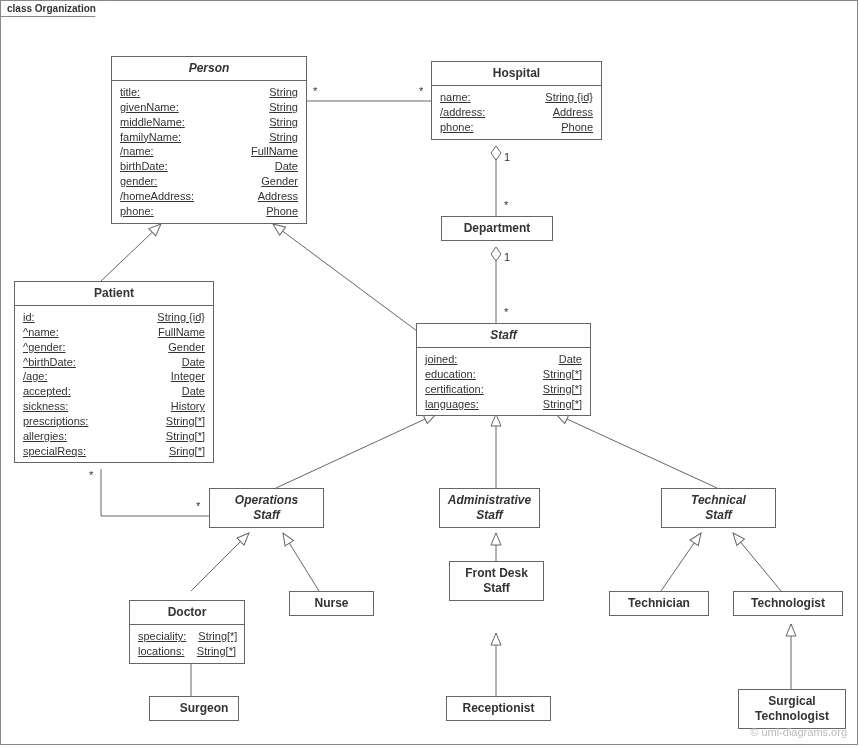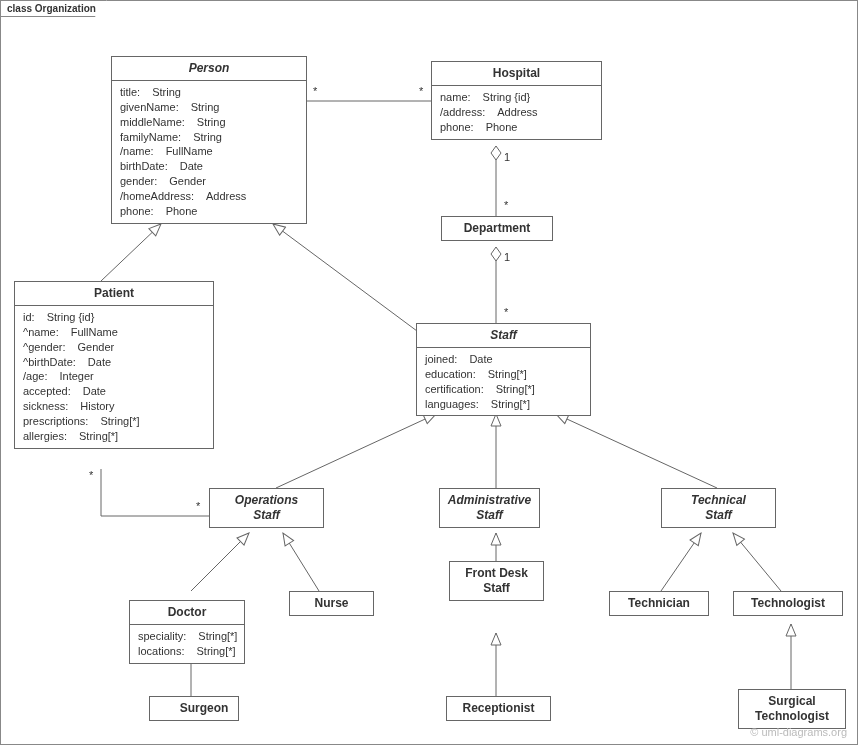--- a/index.html
+++ b/index.html
@@ -43,21 +43,21 @@
     border-bottom: 1px solid #666;
     white-space: pre-line;
     line-height: 1.25;
   }
   .class-name.plain { font-style: normal; }
   .attrs {
     padding: 4px 8px;
     font-size: 11px;
     line-height: 1.35;
   }
-  .attr-row { display: flex; gap: 12px; }
+  .attr-row { display: flex; justify-content: space-between; gap: 12px; text-decoration: underline; }
   .attr-row .k { white-space: nowrap; }
   .attr-row .v { white-space: nowrap; color: #333; }
   svg.lines {
     position: absolute;
     top: 0; left: 0;
     width: 858px;
     height: 745px;
     pointer-events: none;
   }
   .mult {
@@ -230,20 +230,24 @@
           <span class="v">History</span>
         </div>
         <div class="attr-row">
           <span class="k">prescriptions:</span>
           <span class="v">String[*]</span>
         </div>
         <div class="attr-row">
           <span class="k">allergies:</span>
           <span class="v">String[*]</span>
         </div>
+        <div class="attr-row">
+          <span class="k">specialReqs:</span>
+          <span class="v">Sring[*]</span>
+        </div>
       </div>
   </div>
 
   <div class="class-box" style="left:415px; top:322px; width:175px;">
     <div class="class-name">Staff</div>
     <div class="attrs" id="attrs-staff">
         <div class="attr-row">
           <span class="k">joined:</span>
           <span class="v">Date</span>
         </div>

